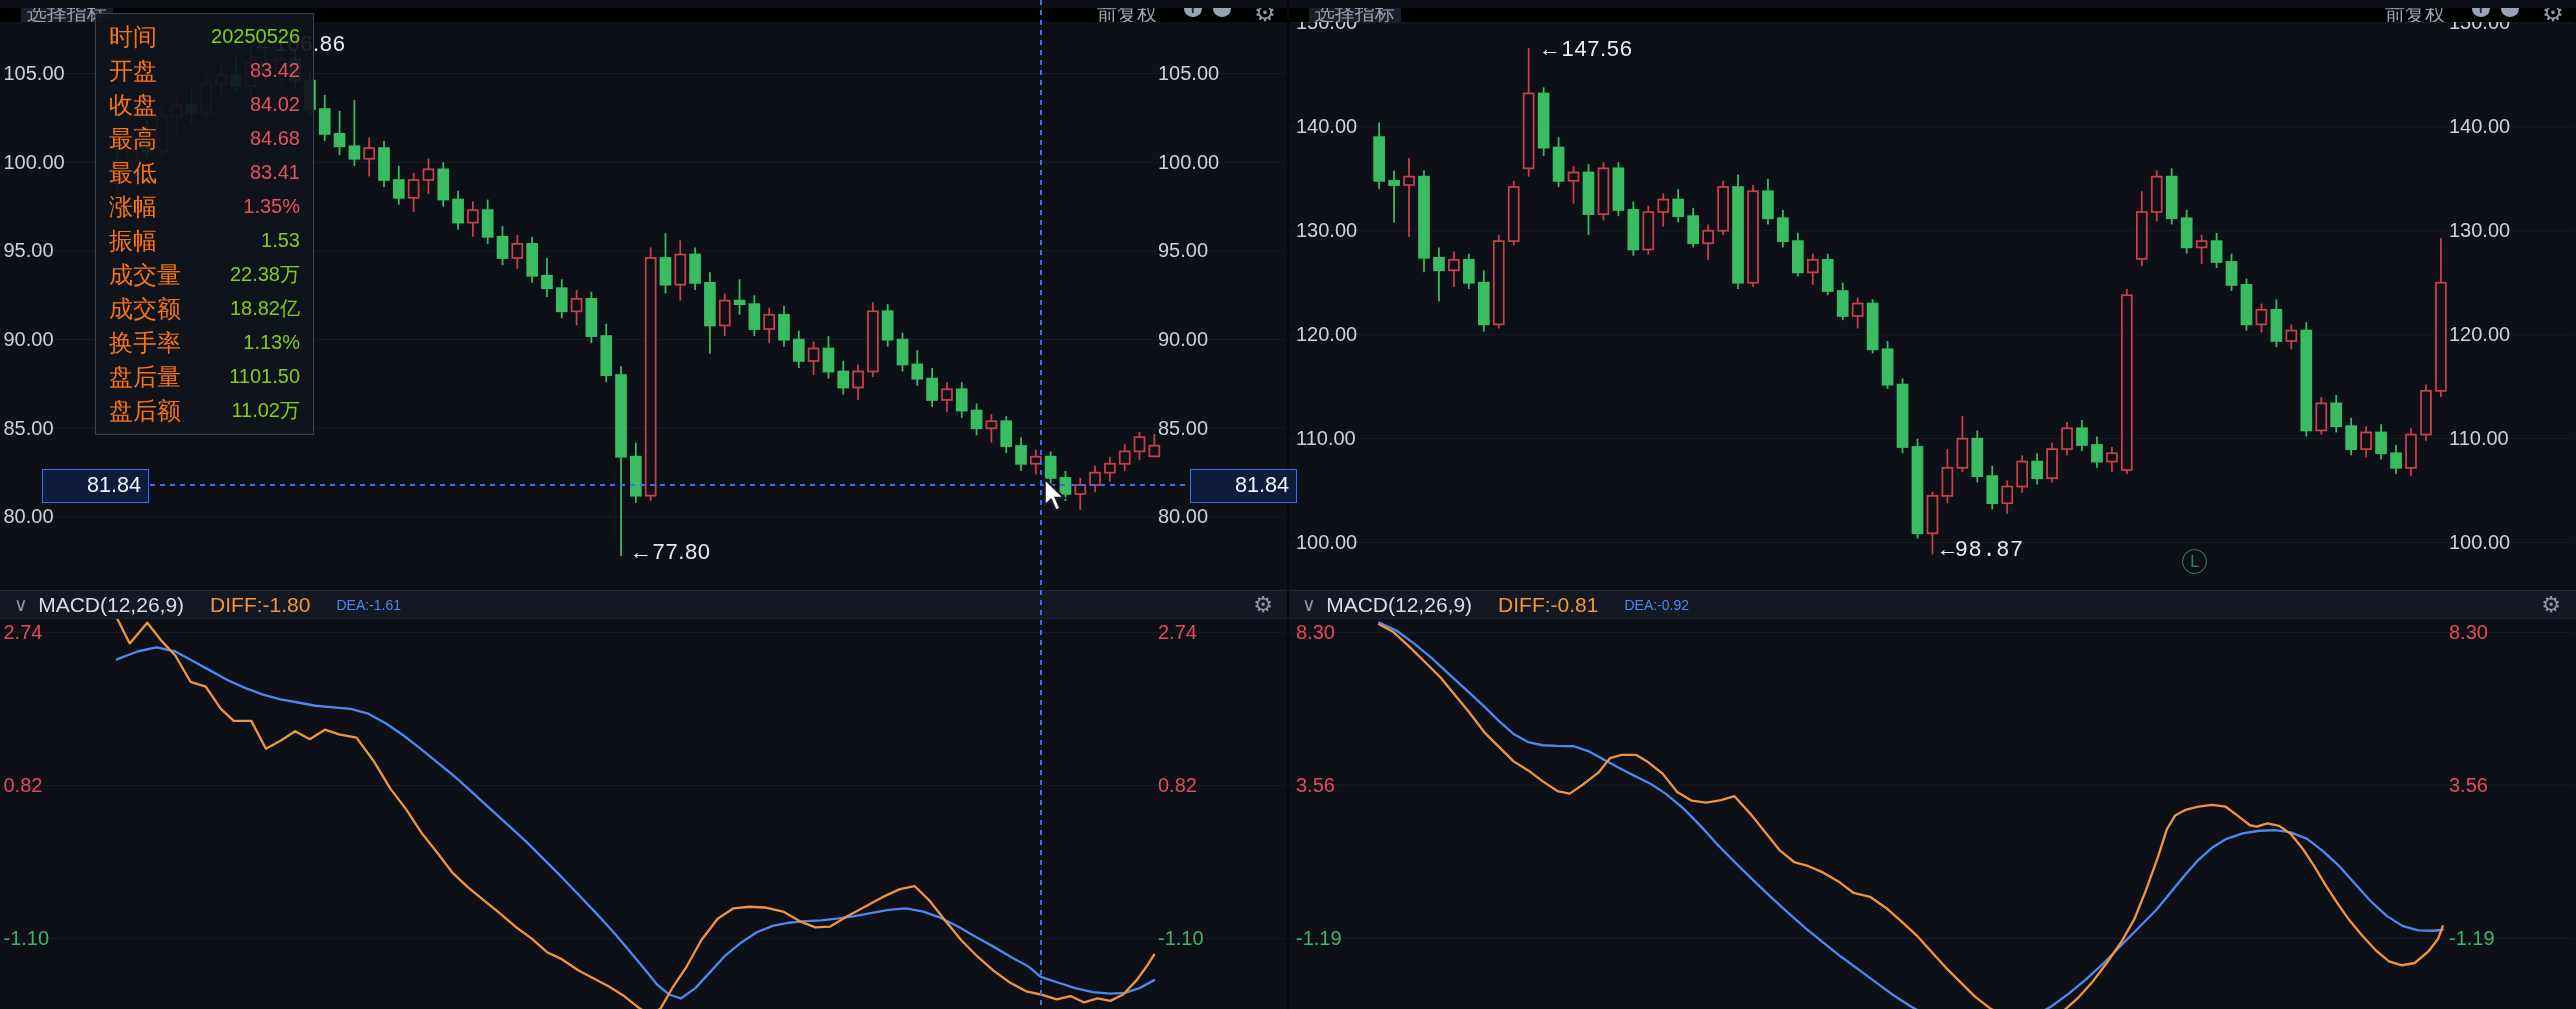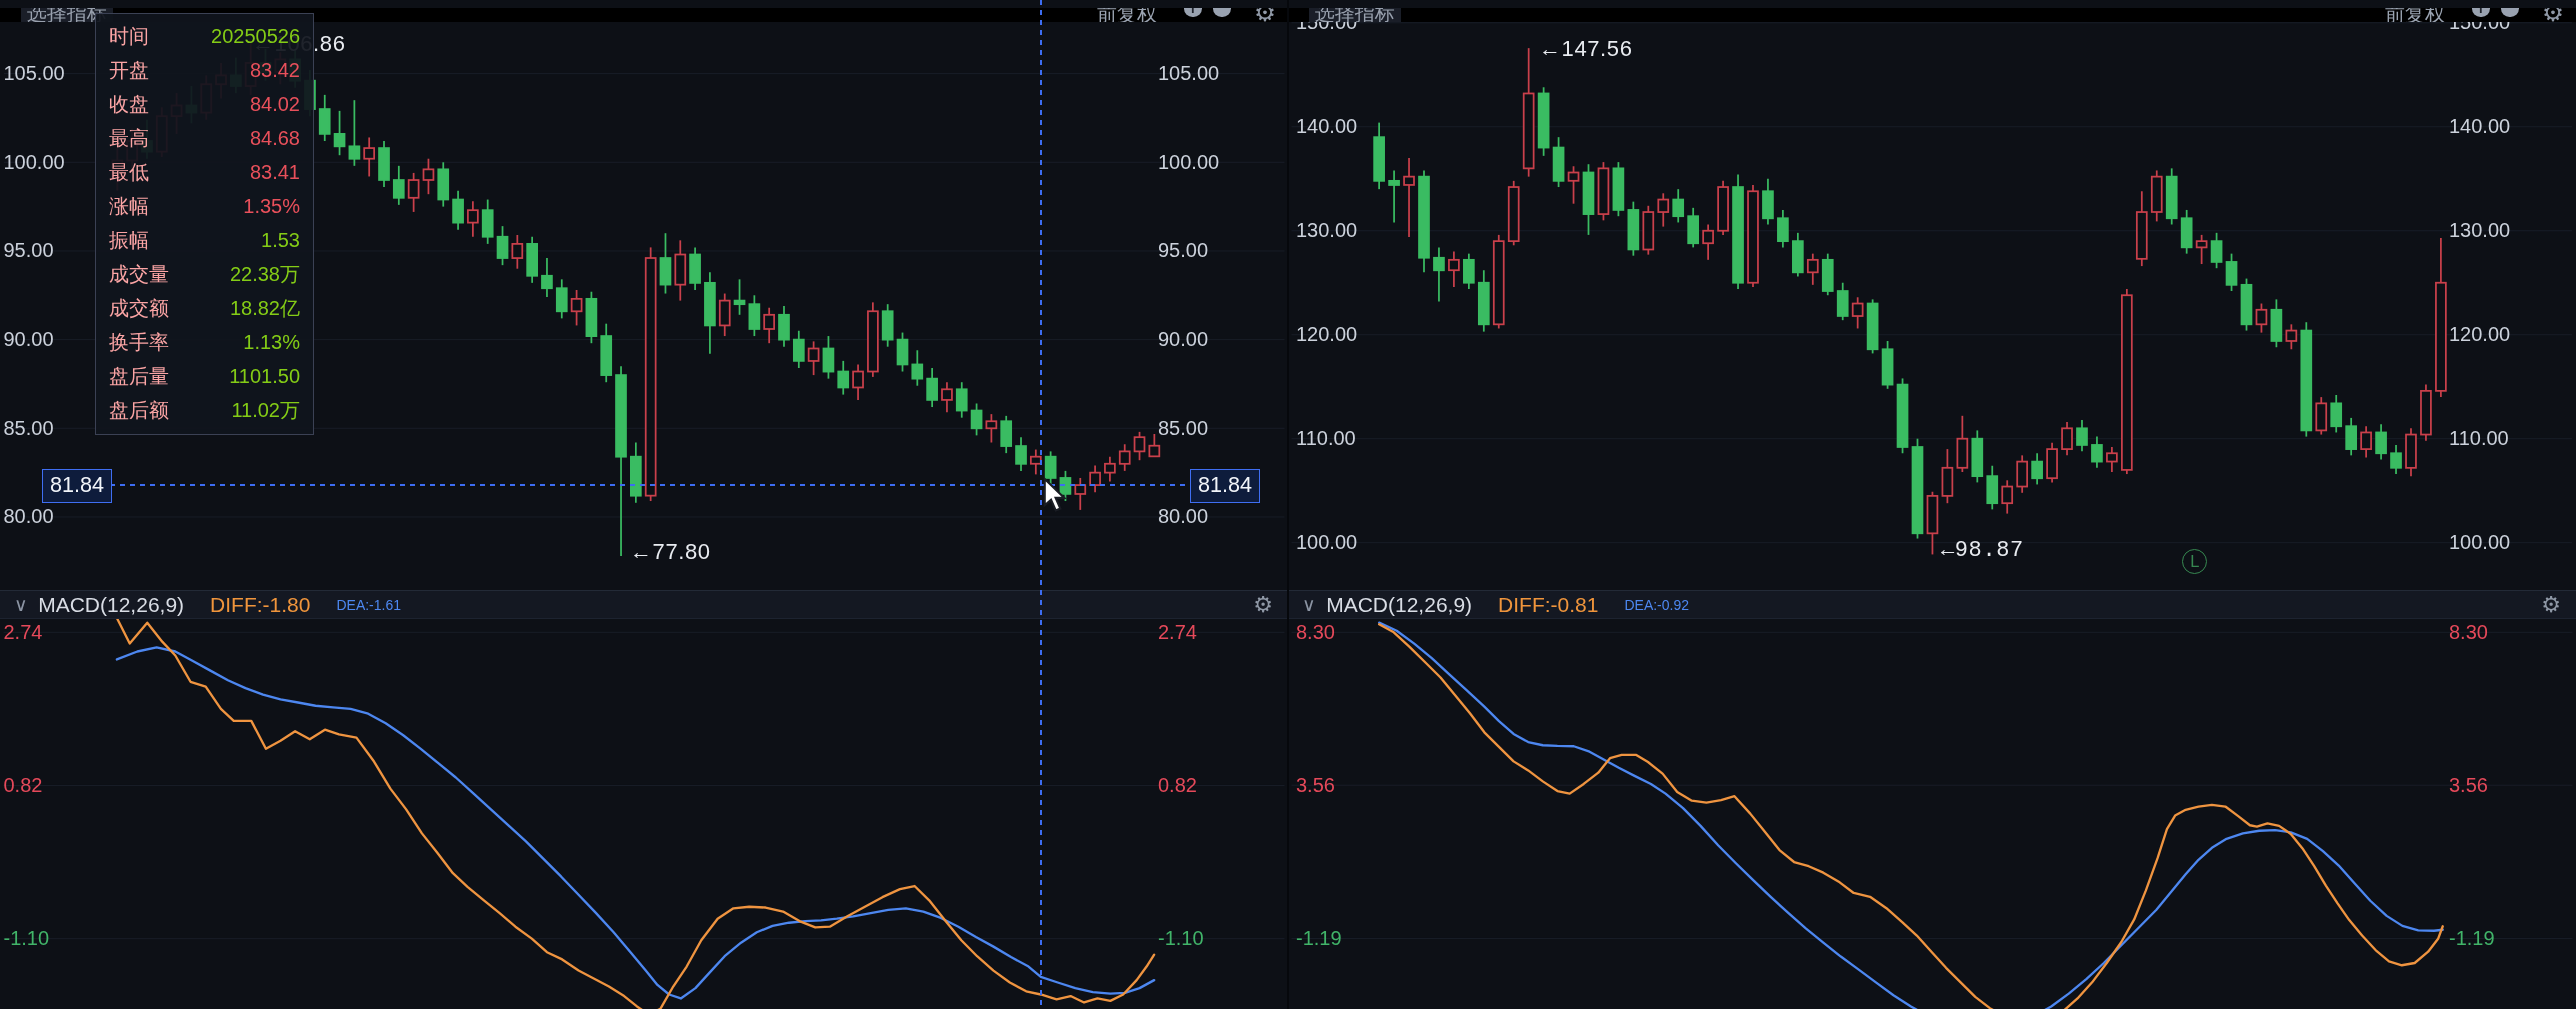--- a/index.html
+++ b/index.html
@@ -29,26 +29,26 @@
   .macd-name{font-size:21px;color:#d9dde5;margin-right:26px;}
   .macd-diff{font-size:21px;color:#f0953c;margin-right:26px;}
   .macd-dea{font-size:14px;color:#4d87f0;}
   .macd-gear{position:absolute;right:15px;font-size:22px;color:#8f98a6;}
   
   .cross-v{position:absolute;top:0;width:1.8px;height:1010px;z-index:5;
       background:repeating-linear-gradient(to bottom,#3d6df2 0 5.3px,transparent 5.3px 10px);}
   .cross-h{position:absolute;height:1.8px;z-index:3;
       background:repeating-linear-gradient(to right,#3d6df2 0 5.3px,transparent 5.3px 10px);}
   .cross-box{position:absolute;width:68px;height:32px;background:#0e1c3c;border:1.2px solid #3f6ef2;
-      z-index:6;color:#f2f5fa;font-size:21.6px;line-height:30px;text-align:center;}
+      z-index:6;color:#f2f5fa;font-size:21.6px;line-height:30px;text-align:center;padding-left:37px;}
   
   #tooltip{position:absolute;width:217px;background:rgba(16,20,29,0.93);border:0.6px solid #3b4154;
       z-index:6;padding:5.8px 0;}
   .t-row{display:flex;justify-content:space-between;align-items:center;height:34px;padding:0 13px;}
-  .t-label{font-size:20px;color:#fca5a5;}
+  .t-label{font-size:24px;color:#f97316;}
   .t-value{font-size:20px;}
   .t-value.white{color:#84cc16;}
   .t-value.red{color:#e8505b;}
   .divider{position:absolute;top:0;left:1287px;width:1.8px;height:1010px;background:#06080c;z-index:5;}
   #l-badge{position:absolute;width:23.4px;height:23.4px;border:1.8px solid #3f9e5c;border-radius:50%;
       color:#3f9e5c;font-size:16.4px;line-height:23.4px;text-align:center;z-index:4;opacity:.85;}
   #cursor{position:absolute;z-index:8;}
 </style>
 </head>
 <body>

